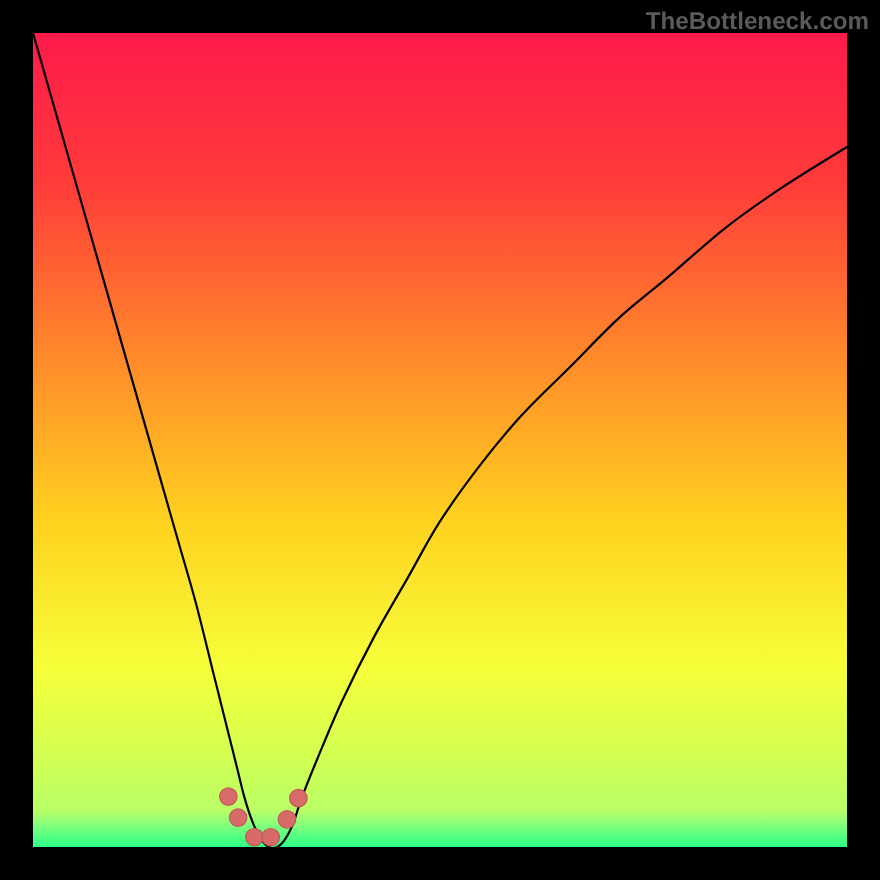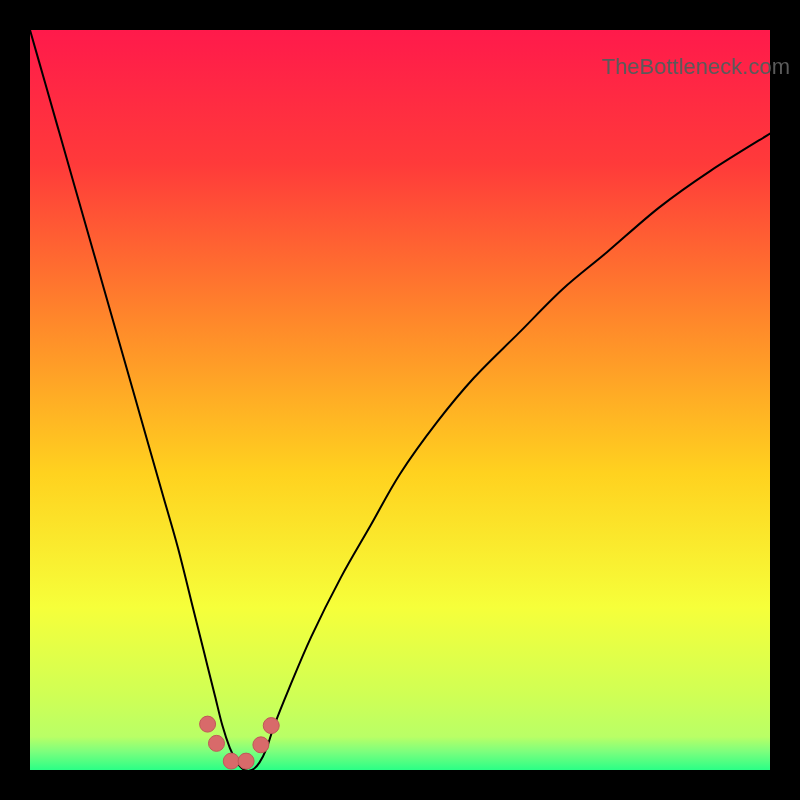--- a/index.html
+++ b/index.html
@@ -16,25 +16,24 @@
     height: 800px;
     background: #000000;
     position: relative;
   }
   .watermark {
     position: absolute;
     top: 6px;
     right: 10px;
     color: #5a5a5a;
     font-size: 22px;
-    font-weight: 400;
+    font-weight: 700;
     z-index: 20;
     pointer-events: none;
     user-select: none;
-    margin-top: 48px;
   }
   svg {
     display: block;
   }
 </style>
 </head>
 <body>
 <div class="outer">
 
   <div class="watermark">TheBottleneck.com</div>

